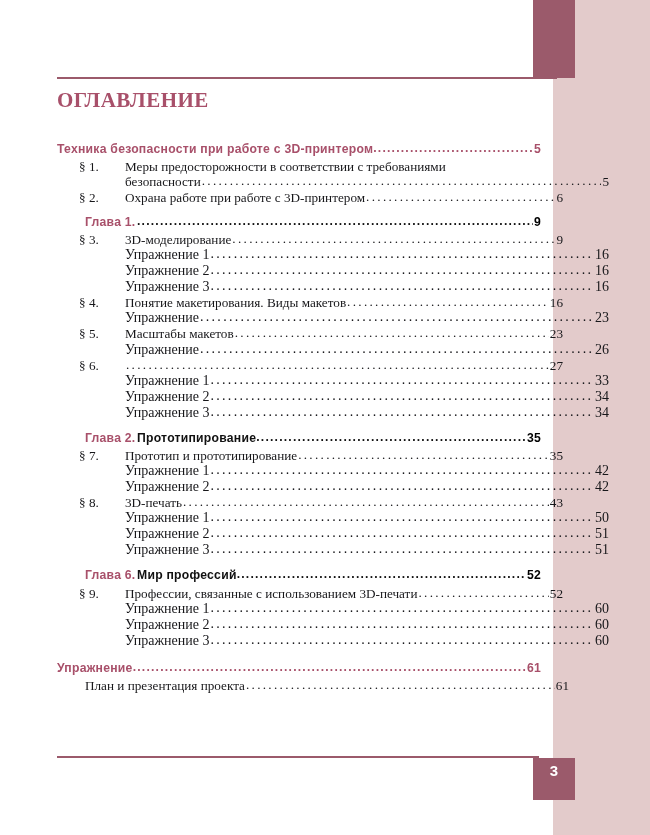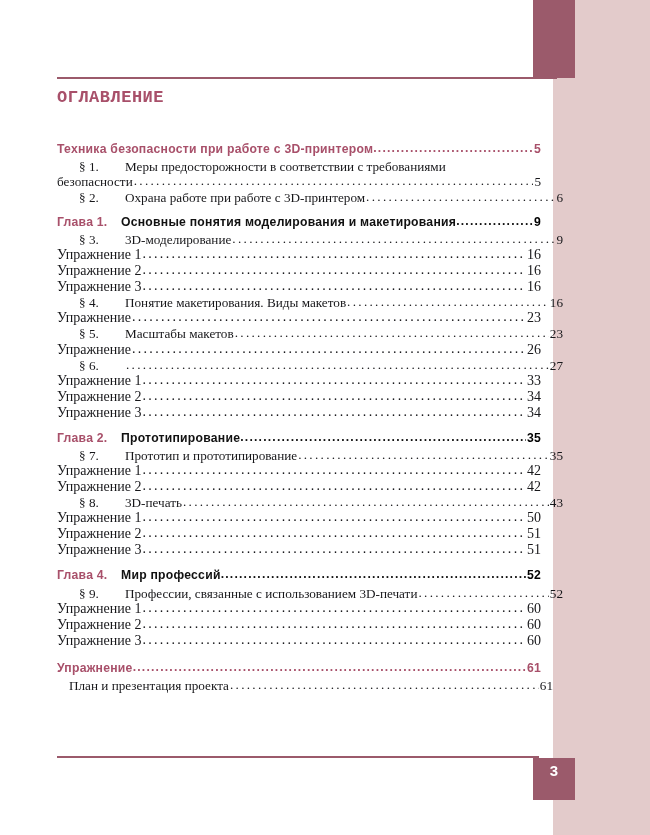--- a/index.html
+++ b/index.html
@@ -42,22 +42,22 @@
     position:absolute;left:533px;top:758px;width:42px;height:42px;
     display:flex;align-items:flex-start;justify-content:center;
     padding-top:4px;box-sizing:border-box;
     color:#ffffff;font-family:"Liberation Sans", sans-serif;
     font-weight:bold;font-size:15px;
   }
 
   
   .toc-title{
     position:absolute;left:57px;top:88px;
-    font-family:Liberation Mono, monospace;
-    font-weight:bold;font-size:17px;letter-spacing:0.5px;
+    font-family:Liberation Serif, serif;
+    font-weight:bold;font-size:21px;letter-spacing:0.5px;
     color:#a8506a;
     text-align:center;
   }
 
   
   .contents{
     position:absolute;left:57px;top:140px;width:484px;
   }
 
   .row{
@@ -107,25 +107,25 @@
     font-size:13.2px;color:#17171a;
     margin-bottom:2px;
   }
 
   .num{
     flex:0 0 auto;
     white-space:pre;
   }
   .ind-0{margin-left:0px;}
   .ind-1{margin-left:22px;}
-  .ind-2{}
-  .ind-3{margin-left:12px;}
+  .ind-2{margin-left:68px;}
+  .ind-3{margin-left:28px;}
 
   .num.para-num{width:46px;}
-  .num.chap-num{width:64px;}
+  .num.chap-num{width:52px;margin-left:28px;}
 
   .txt{flex:0 0 auto;white-space:pre;}
 
   .leader{
     flex:1 1 auto;
     overflow:hidden;
     white-space:nowrap;
     margin:0 1px;
     position:relative;
     top:-1px;
@@ -182,21 +182,20 @@
       </div>
       <div class="row para ind-1">
         <span class="num para-num">§ 2.</span>
         <span class="txt">Охрана работе при работе с 3D-принтером</span>
         <span class="leader"></span>
         <span class="pg">6</span>
       </div>
       <div class="gap-sm"></div>
       <div class="row chapter ind-0">
         <span class="num chap-num">Глава 1.</span>
-        <span class="txt">Основные понятия моделирования и макетирования</span>
         <span class="leader tight"></span>
         <span class="pg">9</span>
       </div>
       <div class="row para ind-1">
         <span class="num para-num">§ 3.</span>
         <span class="txt">3D-моделирование</span>
         <span class="leader"></span>
         <span class="pg">9</span>
       </div>
       <div class="row ex ind-2">
@@ -295,21 +294,21 @@
         <span class="leader"></span>
         <span class="pg">51</span>
       </div>
       <div class="row ex ind-2">
         <span class="txt">Упражнение 3</span>
         <span class="leader"></span>
         <span class="pg">51</span>
       </div>
       <div class="gap-sm"></div>
       <div class="row chapter ind-0">
-        <span class="num chap-num">Глава 4.</span>
+        <span class="num chap-num">Глава 6.</span>
         <span class="txt">Мир профессий</span>
         <span class="leader tight"></span>
         <span class="pg">52</span>
       </div>
       <div class="row para ind-1">
         <span class="num para-num">§ 9.</span>
         <span class="txt">Профессии, связанные с использованием 3D-печати</span>
         <span class="leader"></span>
         <span class="pg">52</span>
       </div>

